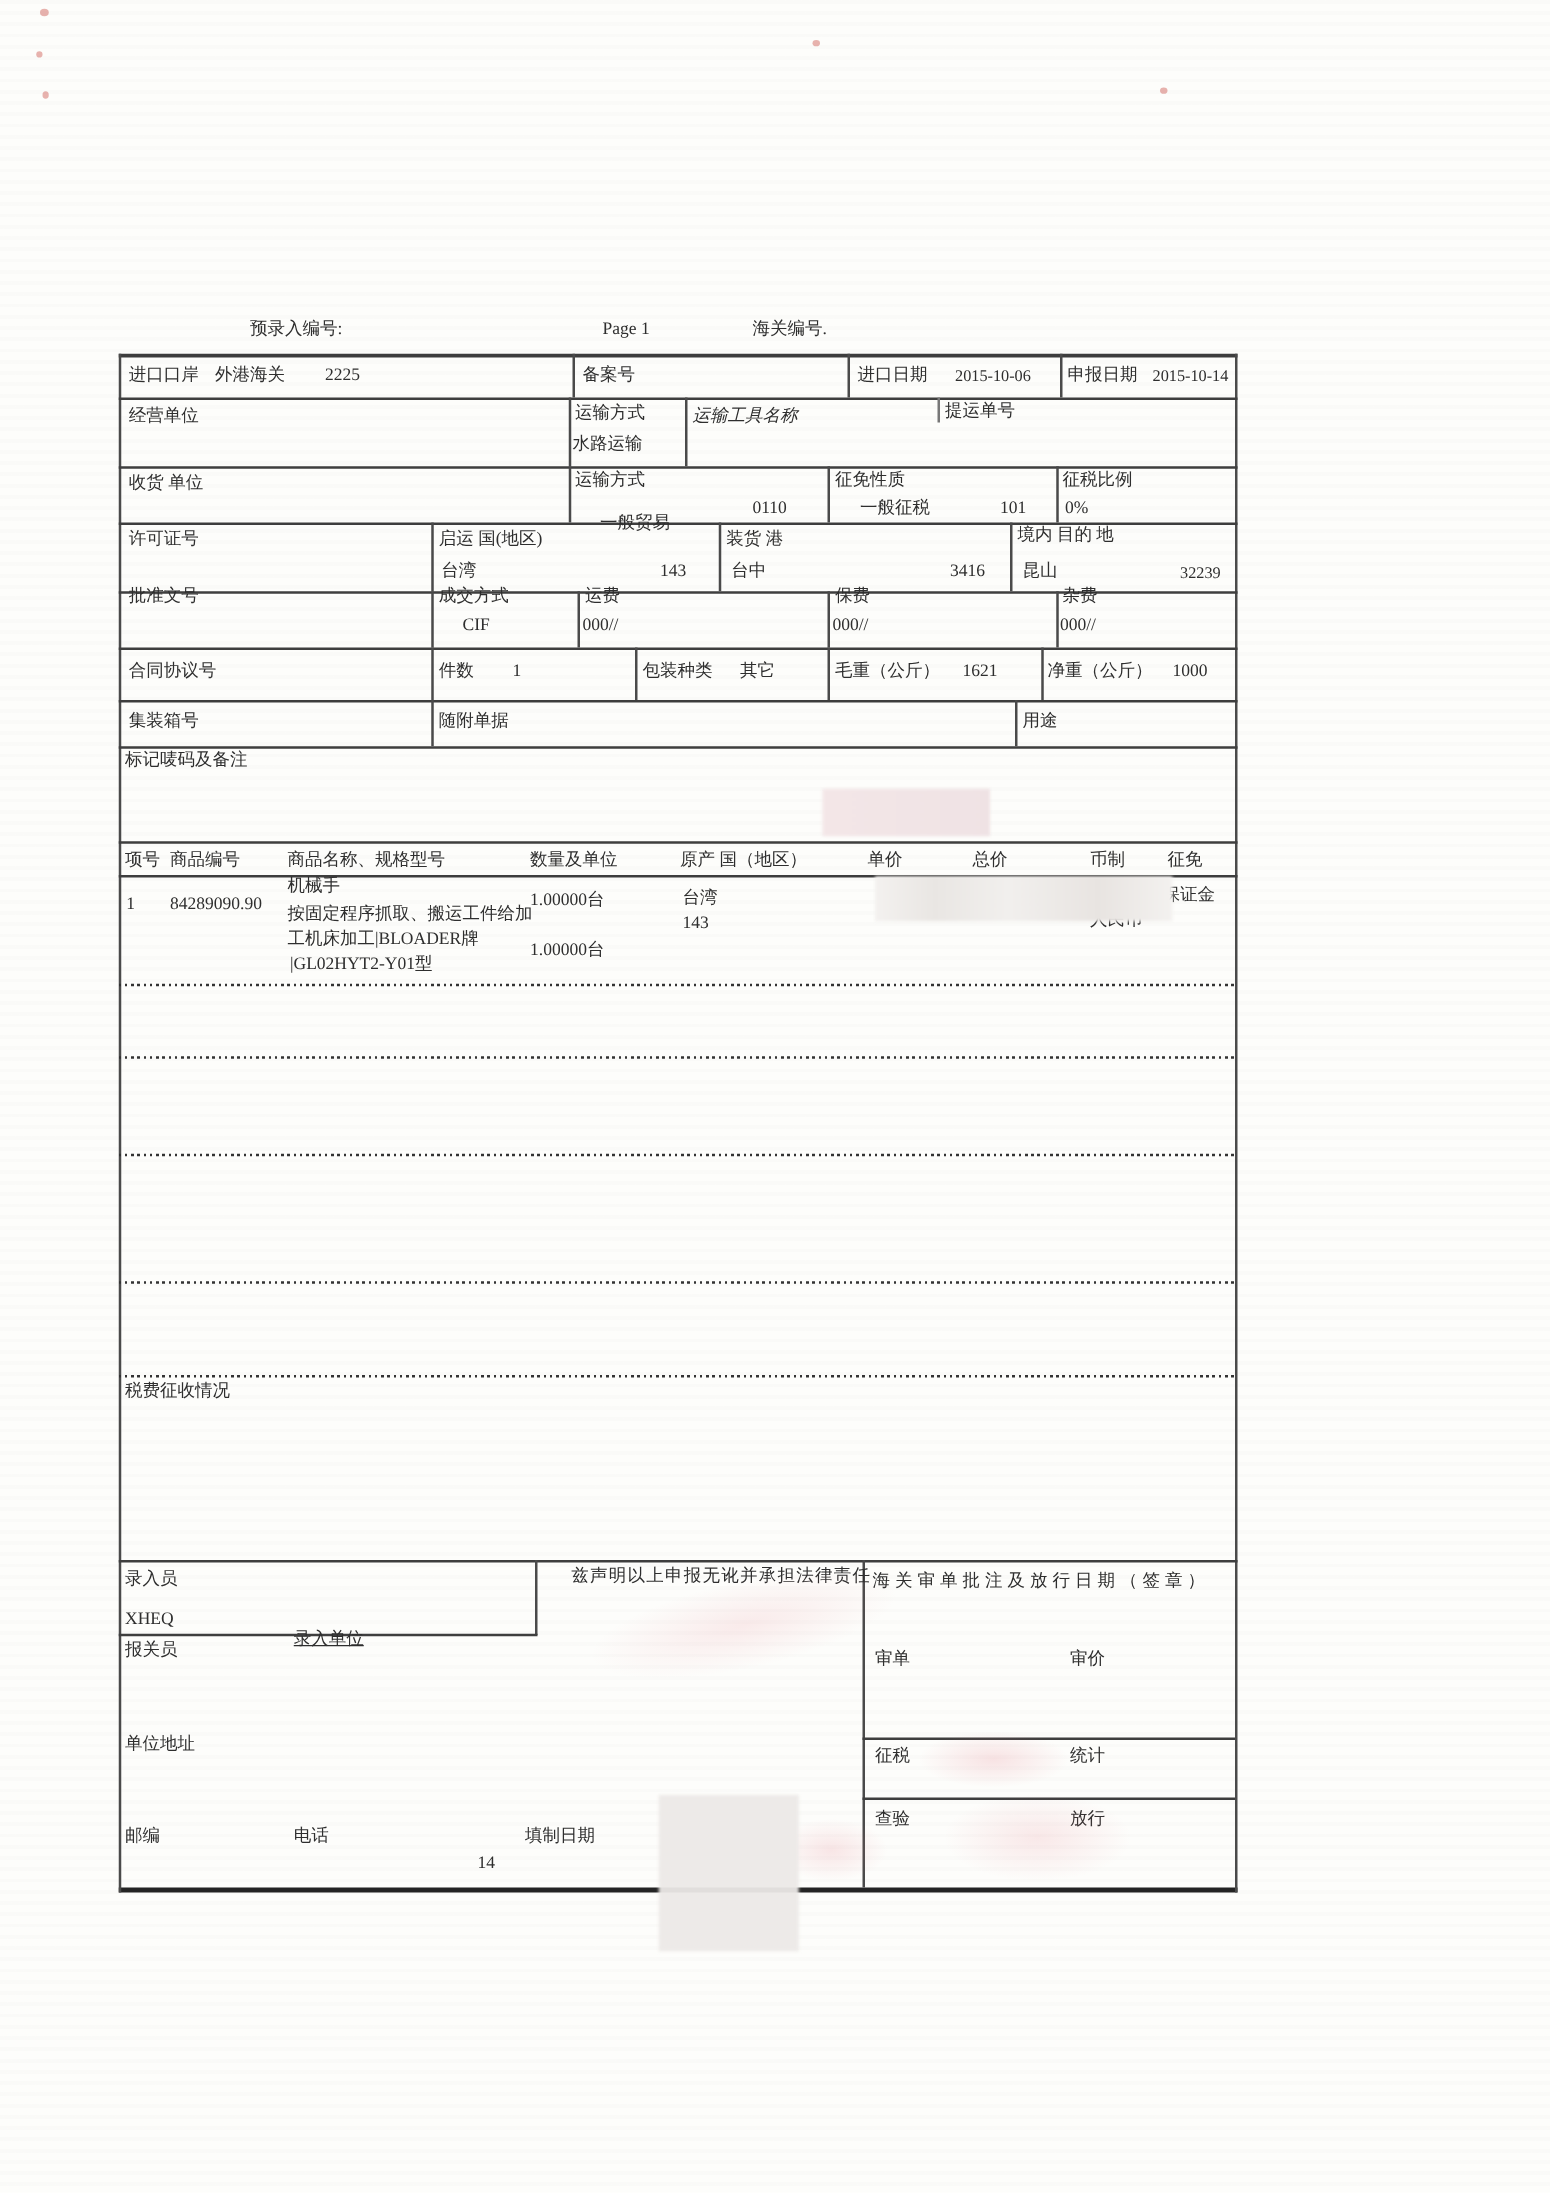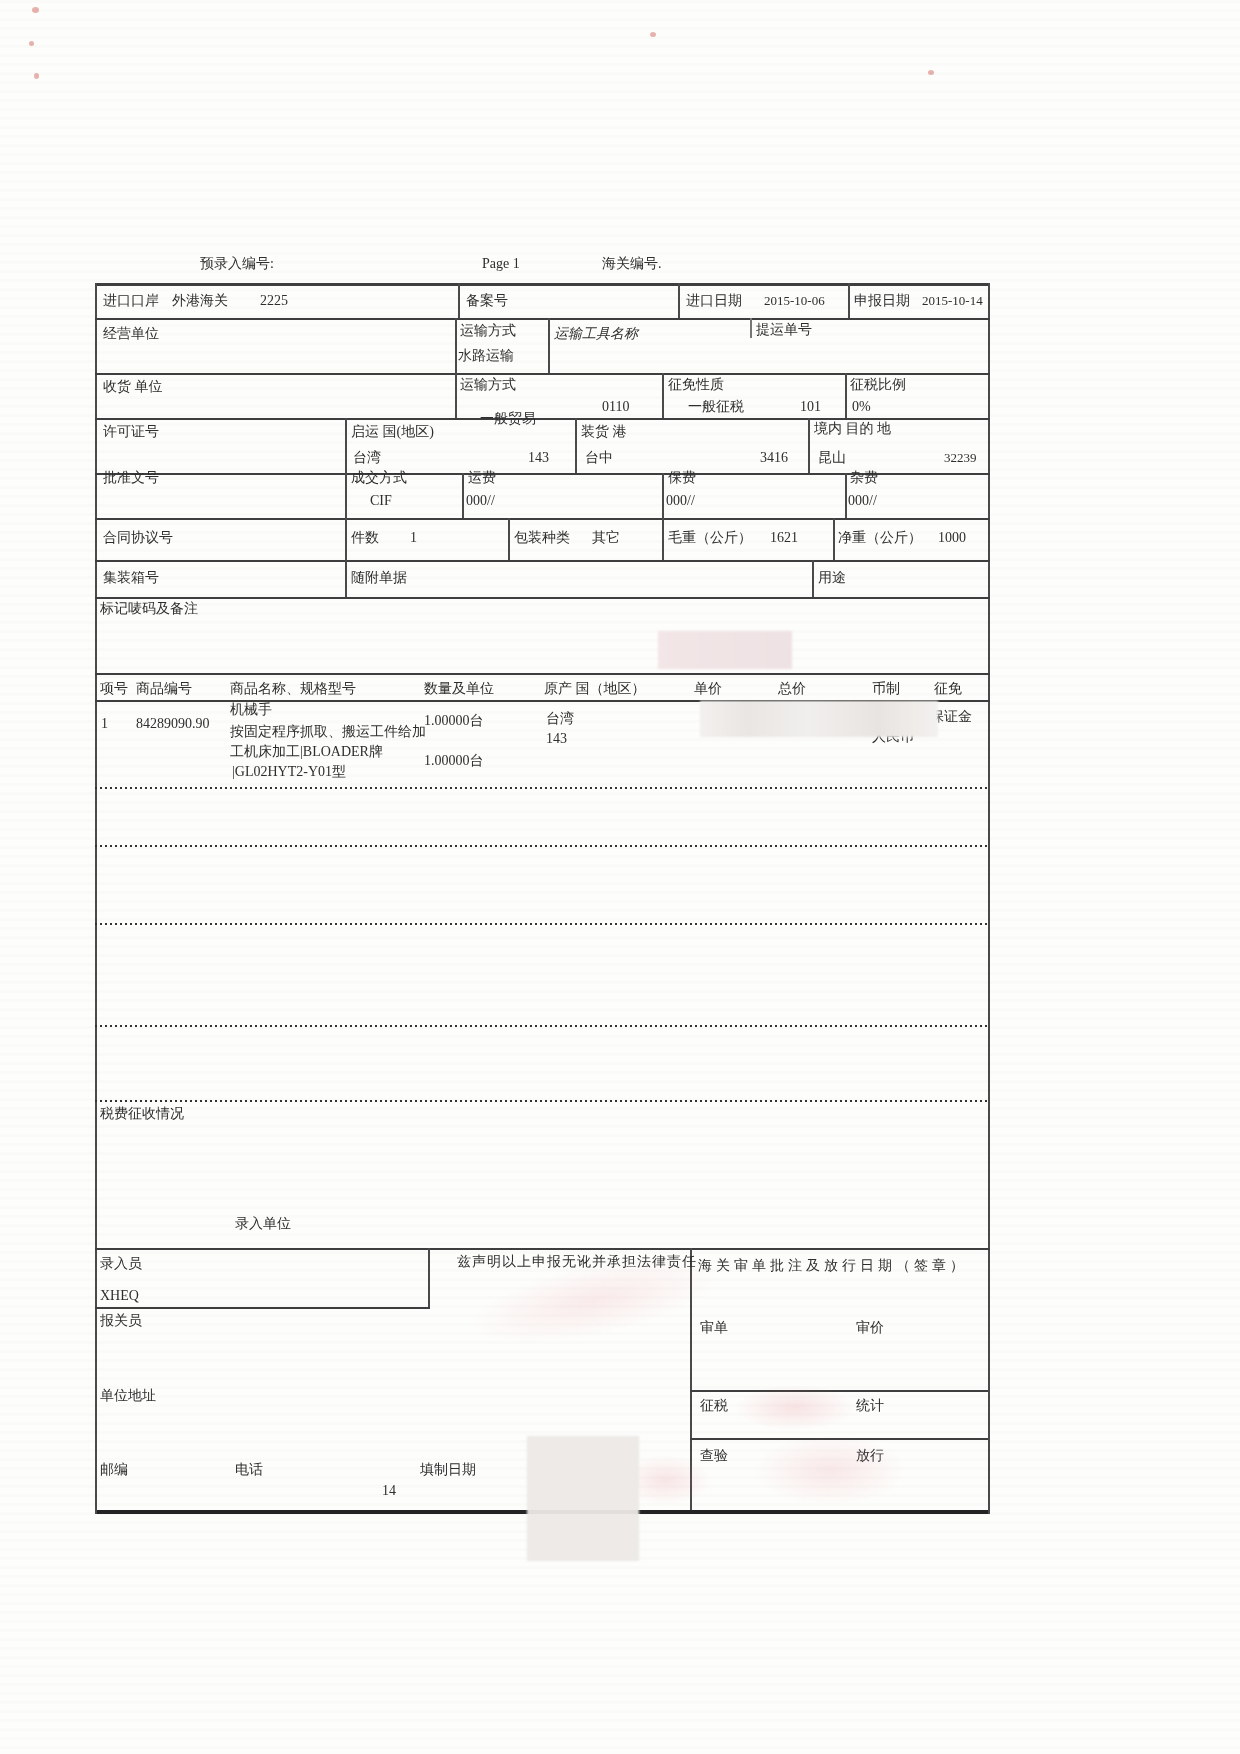--- a/index.html
+++ b/index.html
@@ -179,21 +179,21 @@
 
   <div class="t" style="left:100px;top:1106px;">税费征收情况</div>
 
   <div class="vl" style="left:690px;top:1248px;height:262px;"></div>
   <div class="vl" style="left:428px;top:1248px;height:60px;"></div>
   <div class="hl" style="left:95px;top:1307px;width:335px;"></div>
   <div class="hl" style="left:690px;top:1390px;width:298px;height:1.5px;"></div>
   <div class="hl" style="left:690px;top:1438px;width:298px;height:1.5px;"></div>
 
   <div class="t" style="left:100px;top:1256px;">录入员</div>
-  <div class="t" style="left:235px;top:1216px;">录入单位</div>
+  <div class="t" style="left:235px;top:1304px;text-decoration:underline;">录入单位</div>
   <div class="t" style="left:100px;top:1288px;">XHEQ</div>
   <div class="t decl" style="left:457px;top:1254px;">兹声明以上申报无讹并承担法律责任</div>
   <div class="t wide" style="left:698px;top:1258px;">海关审单批注及放行日期（签章）</div>
   <div class="t" style="left:100px;top:1313px;">报关员</div>
   <div class="t" style="left:700px;top:1320px;">审单</div>
   <div class="t" style="left:856px;top:1320px;">审价</div>
   <div class="t" style="left:100px;top:1388px;">单位地址</div>
   <div class="t" style="left:700px;top:1398px;">征税</div>
   <div class="t" style="left:856px;top:1398px;">统计</div>
   <div class="t" style="left:700px;top:1448px;">查验</div>

